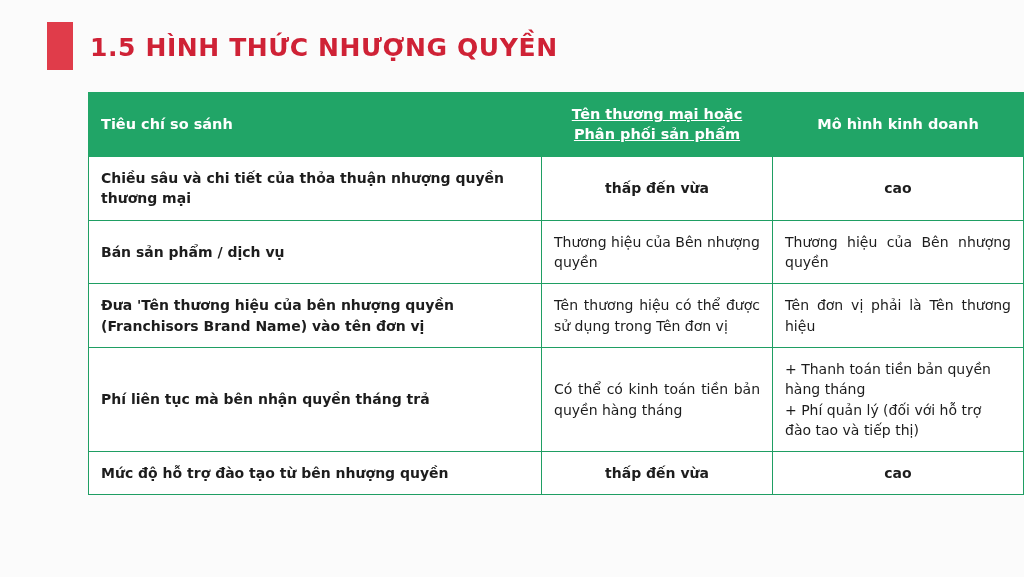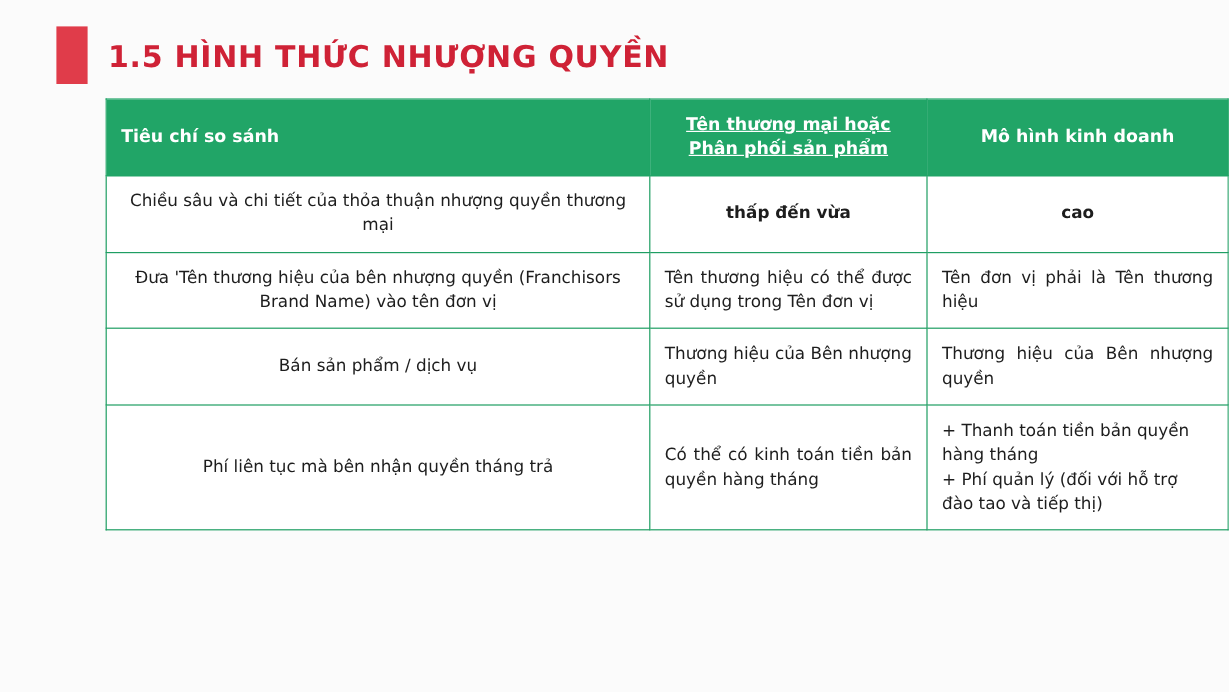--- a/index.html
+++ b/index.html
@@ -34,21 +34,21 @@
     top: 33px;
     font-size: 25px;
     font-weight: bold;
     color: #cf2236;
     letter-spacing: 0.6px;
     font-family: "DejaVu Sans", sans-serif;
   }
   .table-wrap {
     position: absolute;
     left: 88px;
-    top: 82px;
+    top: 92px;
     width: 860px;
   }
   table.compare {
     border-collapse: collapse;
     width: 860px;
     table-layout: fixed;
   }
   table.compare thead th {
     background: #21a567;
     color: #ffffff;
@@ -77,22 +77,22 @@
     border: 1px solid #1f9e63;
     padding: 11px 12px;
     font-size: 14px;
     color: #1d1d1d;
     vertical-align: middle;
     background: #ffffff;
     line-height: 1.45;
     font-family: "DejaVu Sans", sans-serif;
   }
   td.criteria {
-    font-weight: normal;
-    text-align: center;
+    font-weight: bold;
+    text-align: left;
     padding-left: 14px;
   }
   td.val-center {
     text-align: center;
     font-weight: bold;
   }
   td.val-just {
     text-align: justify;
     text-align-last: left;
     font-weight: normal;
@@ -123,32 +123,37 @@
           <th class="col-c">Mô hình kinh doanh</th>
         </tr>
       </thead>
       <tbody>
         <tr>
           <td class="criteria">Chiều sâu và chi tiết của thỏa thuận nhượng quyền thương mại</td>
           <td class="val-center">thấp đến vừa</td>
           <td class="val-center">cao</td>
         </tr>
         <tr>
+          <td class="criteria">Bán sản phẩm / dịch vụ</td>
+          <td class="val-left">Thương hiệu của Bên nhượng quyền</td>
+          <td class="val-just">Thương hiệu của Bên nhượng quyền</td>
+        </tr>
+        <tr>
           <td class="criteria">Đưa 'Tên thương hiệu của bên nhượng quyền (Franchisors Brand Name) vào tên đơn vị</td>
           <td class="val-just">Tên thương hiệu có thể được sử dụng trong Tên đơn vị</td>
           <td class="val-just">Tên đơn vị phải là Tên thương hiệu</td>
-        </tr>
-        <tr>
-          <td class="criteria">Bán sản phẩm / dịch vụ</td>
-          <td class="val-left">Thương hiệu của Bên nhượng quyền</td>
-          <td class="val-just">Thương hiệu của Bên nhượng quyền</td>
         </tr>
         <tr>
           <td class="criteria">Phí liên tục mà bên nhận quyền tháng trả</td>
           <td class="val-just">Có thể có kinh toán tiền bản quyền hàng tháng</td>
           <td class="val-left" style="white-space: pre-line;">+ Thanh toán tiền bản quyền hàng tháng
 + Phí quản lý (đối với hỗ trợ đào tao và tiếp thị)</td>
+        </tr>
+        <tr>
+          <td class="criteria">Mức độ hỗ trợ đào tạo từ bên nhượng quyền</td>
+          <td class="val-center">thấp đến vừa</td>
+          <td class="val-center">cao</td>
         </tr>
       </tbody>
     </table>
   </div>
 
 </div>
 
 </body></html>

